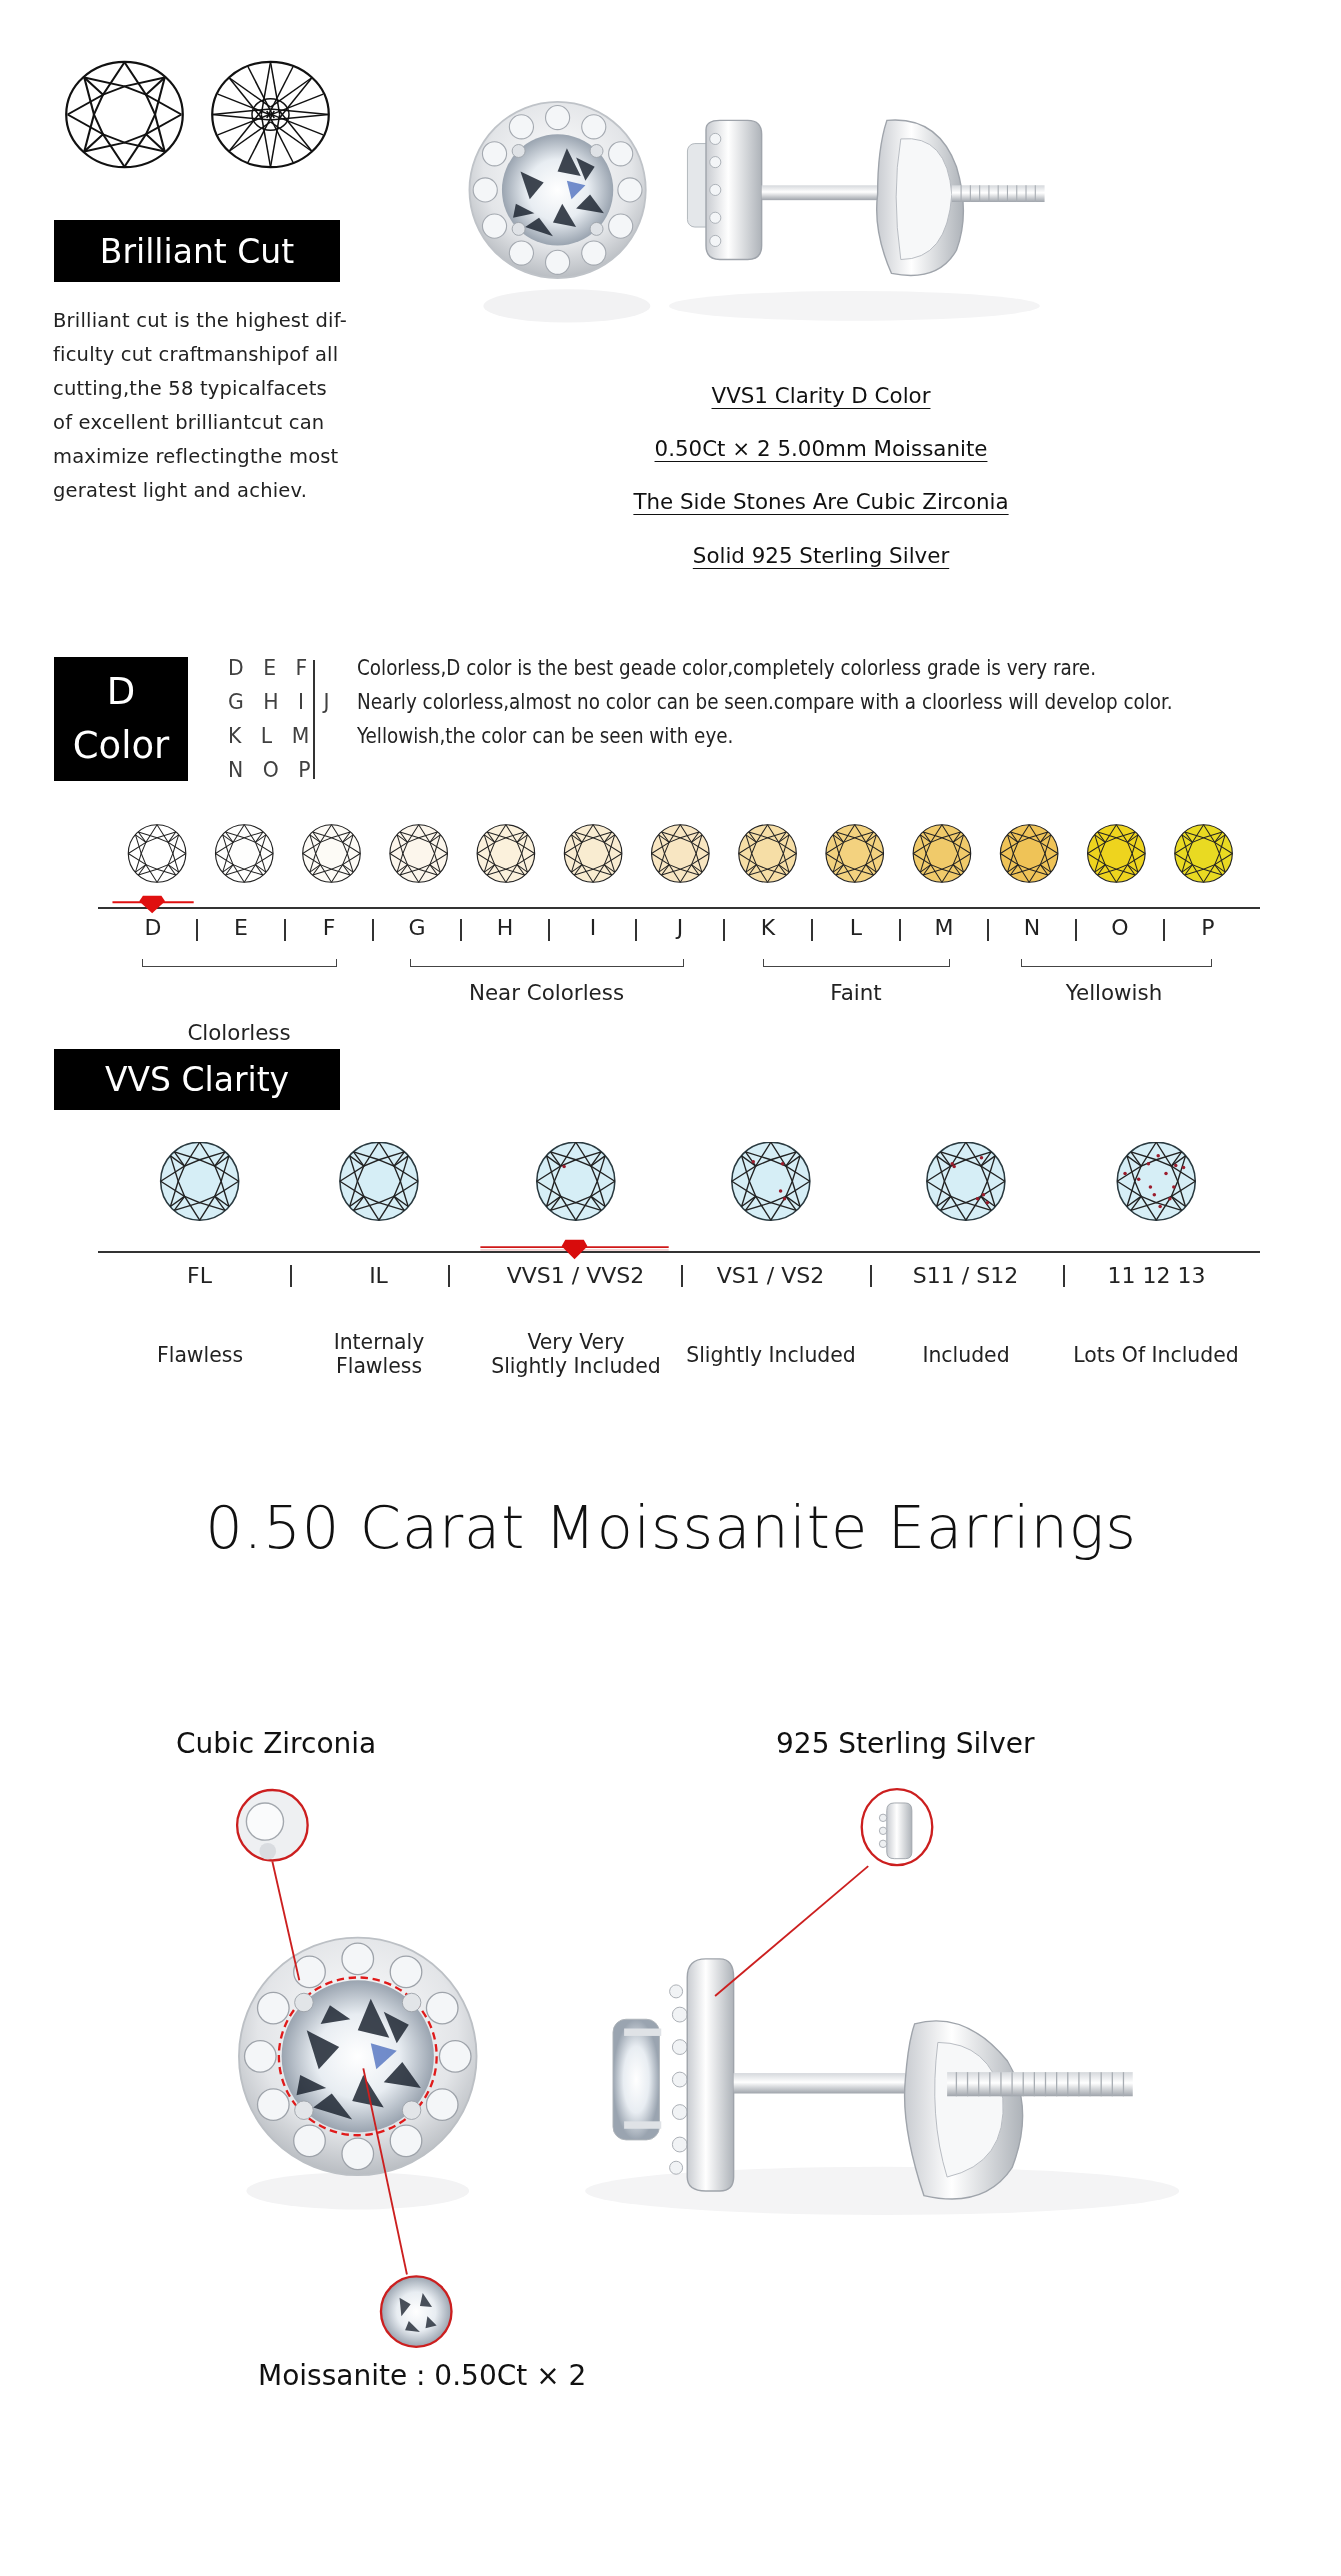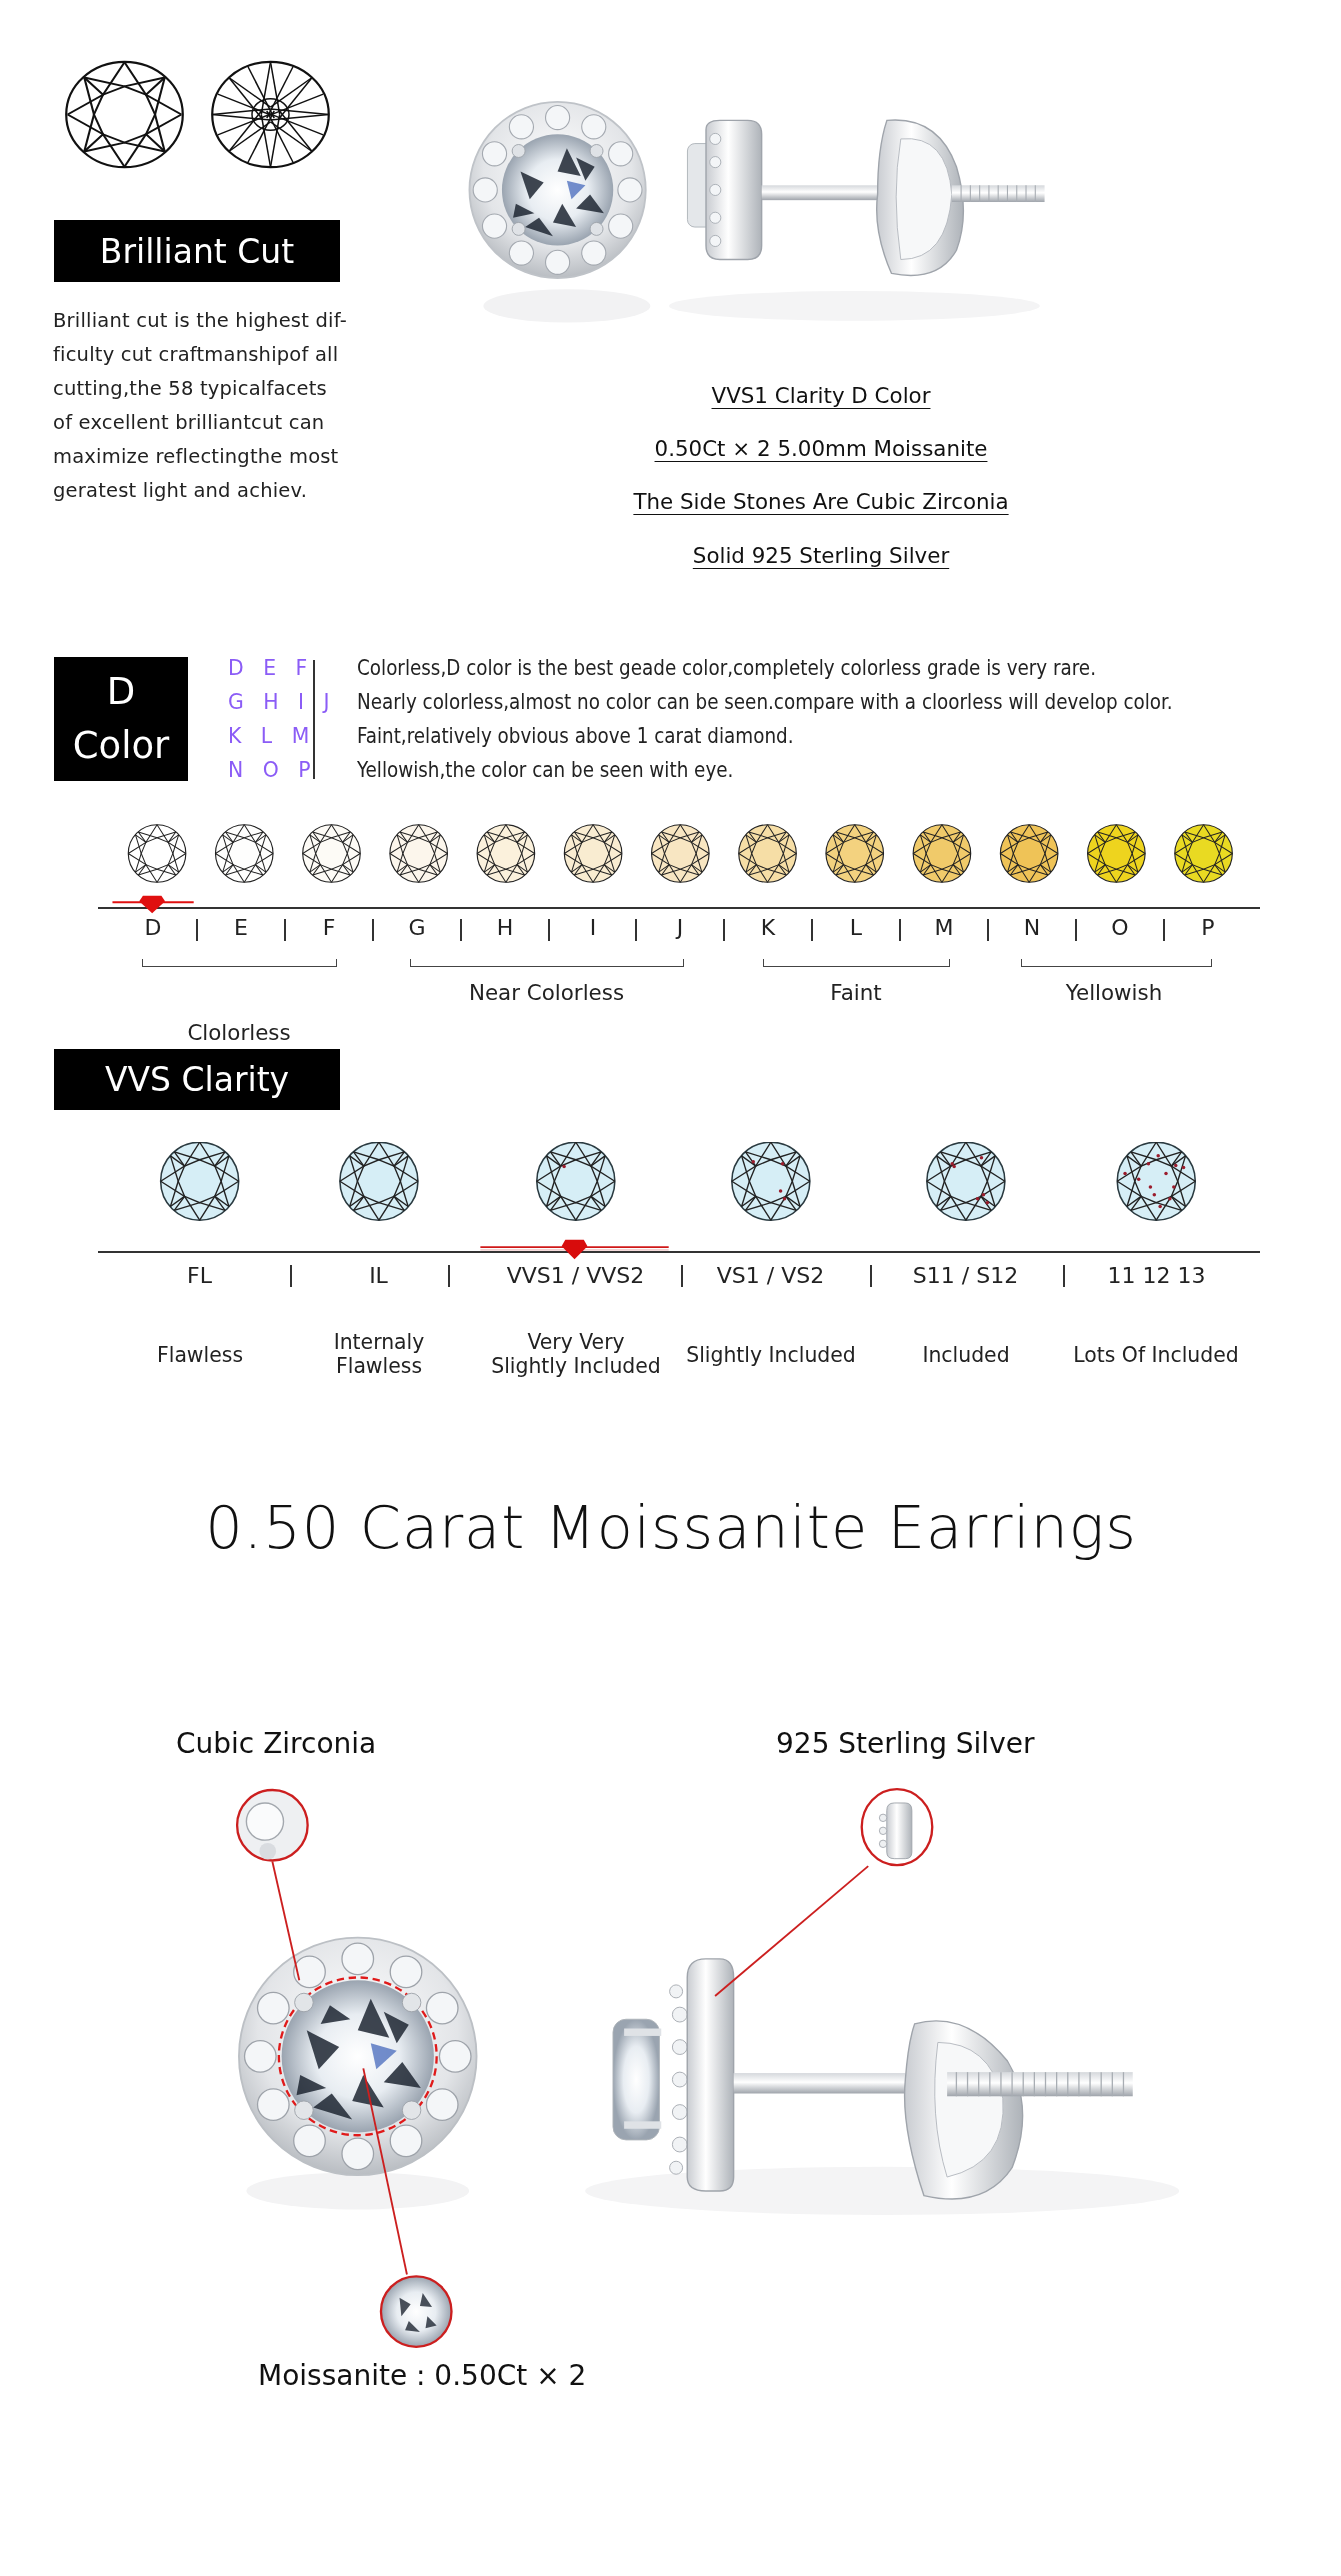--- a/index.html
+++ b/index.html
@@ -6,21 +6,21 @@
   body { width: 1342px; height: 2576px; position: relative; overflow: hidden; font-family: "DejaVu Sans", sans-serif; color: #111; }
   .abs { position: absolute; }
 
   
   .black-box { background: #000; color: #fff; display: flex; align-items: center; justify-content: center; }
 
   .cut-desc { font-size: 19.5px; line-height: 34px; color: #222; letter-spacing: 0.2px; }
 
   .spec-line { font-size: 21.4px; text-decoration: underline; text-underline-offset: 4.6px; text-decoration-thickness: 0.9px; color: #111; text-align: center; width: 650px; left: 496px; }
 
-  .grade-letters { font-size: 20.4px; letter-spacing: 6.5px; color: #8b5cf6; line-height: 34px; }
+  .grade-letters { font-size: 20.4px; letter-spacing: 6.5px; color: #404040; line-height: 34px; }
   .grade-desc { font-size: 20.4px; color: #222; line-height: 34px; white-space: nowrap; font-stretch: condensed; }
 
   .scale-line { height: 1.9px; background: #333; }
   .scale-label { font-size: 22px; color: #222; text-align: center; width: 56px; }
   .sep { width: 1.9px; height: 22px; background: #333; }
   .bracket { border: 1.4px solid #444; border-top: none; height: 7.4px; }
   .group-label { font-size: 21.4px; color: #222; text-align: center; }
 
   .clar-label { font-size: 22px; color: #222; text-align: center; }
   .clar-desc { font-size: 20.4px; color: #222; text-align: center; line-height: 24px; }
@@ -238,21 +238,20 @@
 <div class="abs grade-letters" style="left:228px; top:651px;">
   <div>D E F</div>
   <div>G H I J</div>
   <div>K L M</div>
   <div>N O P</div>
 </div>
 <div class="abs" style="left:313px; top:660px; width:1.9px; height:119px; background:#333;"></div>
 <div class="abs grade-desc" style="left:357px; top:651px;">
   <div>Colorless,D color is the best geade color,completely colorless grade is very rare.</div>
   <div>Nearly colorless,almost no color can be seen.compare with a cloorless will develop color.</div>
-  <div>Faint,relatively obvious above 1 carat diamond.</div>
   <div>Yellowish,the color can be seen with eye.</div>
 </div>
 
 <div class="abs" style="left:0; top:824px; width:1342px; height:59px;">
   <svg width="1342" height="59" viewBox="0 0 1445 64" id="color-gems-svg">
       <g transform="translate(165,32) scale(0.78,0.78)">
         <ellipse rx="40" ry="40" fill="#ffffff" stroke="#222" stroke-width="1.6"></ellipse>
         <use href="#facets"></use>
       </g>
       <g transform="translate(259.6,32) scale(0.78,0.78)">

